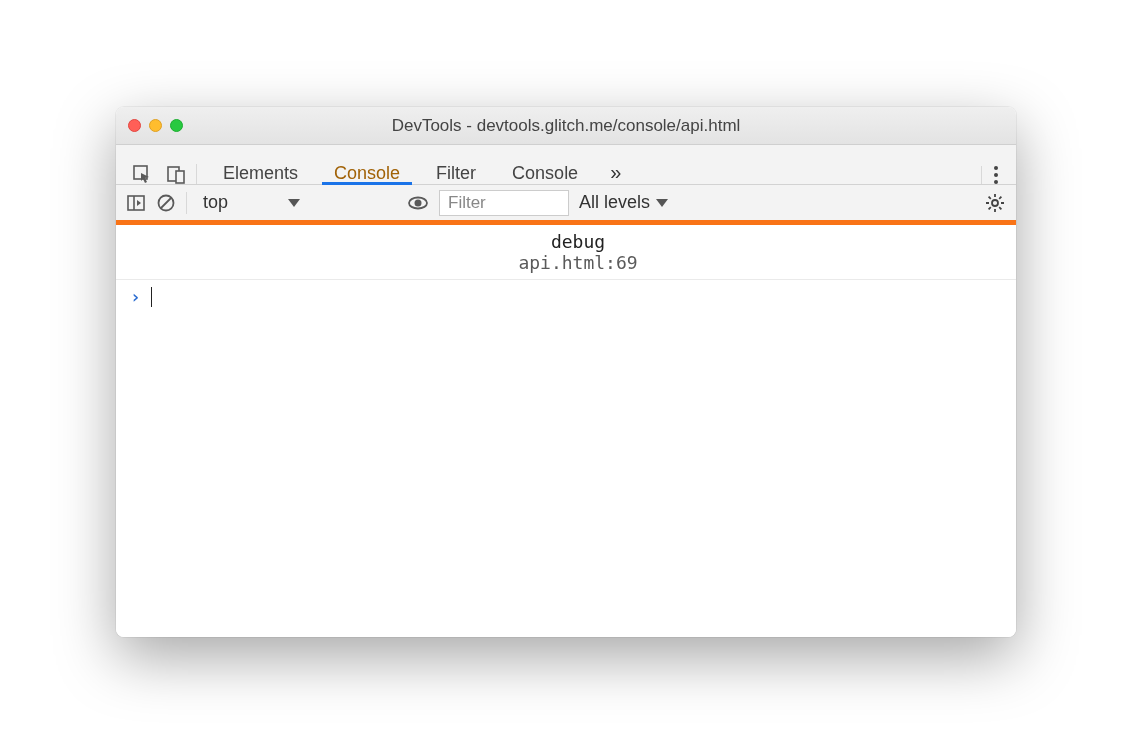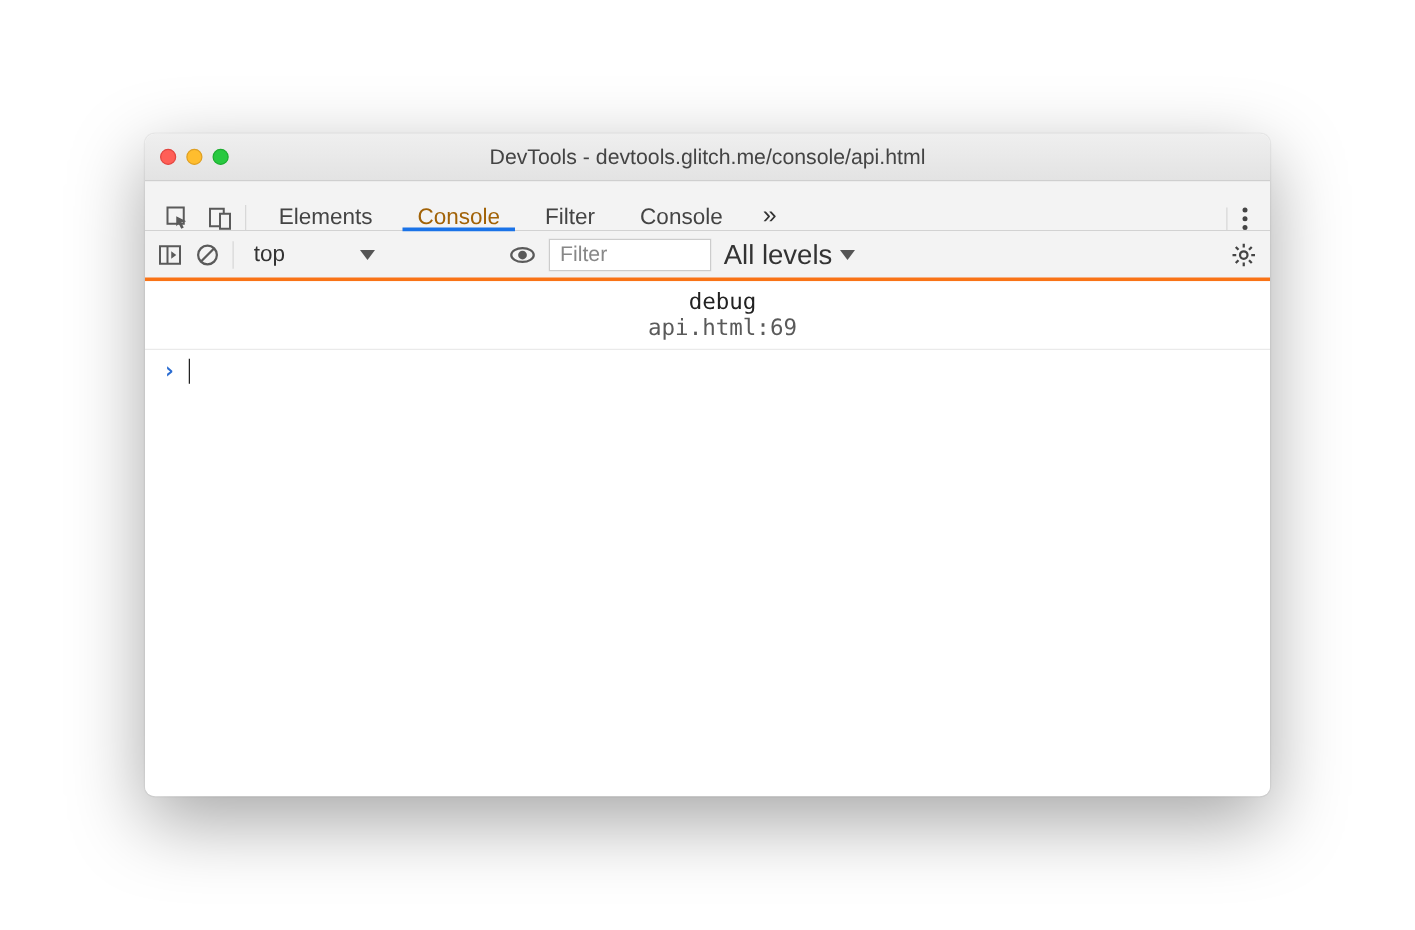--- a/index.html
+++ b/index.html
@@ -94,21 +94,21 @@
     display: flex; align-items: center;
     border-left: 1px solid #d8d8d8;
     padding: 0 12px;
   }
   .kebab { display: flex; flex-direction: column; gap: 3px; cursor: pointer; }
   .kebab span { width: 4px; height: 4px; background: #444; border-radius: 50%; }
   
   .toolbar {
     height: 40px;
     background: #f3f3f3;
-    border-bottom: 3px solid #f97316;
+    border-bottom: 5px solid #f97316;
     display: flex;
     align-items: center;
     padding: 0 10px;
     gap: 10px;
   }
   .tool-sep { width: 1px; height: 22px; background: #d8d8d8; }
   .context-selector {
     display: flex; align-items: center;
     font-size: 18px; color: #333;
     padding: 2px 6px;
@@ -127,21 +127,21 @@
     height: 26px;
     font-size: 17px;
     padding: 2px 8px;
     border: 1px solid #ccc;
     background: #fff;
     color: #15803d;
   }
   .filter-input::placeholder { color: #888; }
   .levels-selector {
     display: flex; align-items: center; gap: 6px;
-    font-size: 22px; color: #333;
+    font-size: 18px; color: #333;
     cursor: pointer;
   }
   .toolbar-spacer { flex: 1; }
   
   .logarea {
     flex: 1;
     background: #fff;
     overflow: auto;
     font-family: Menlo, Consolas, monospace;
   }

